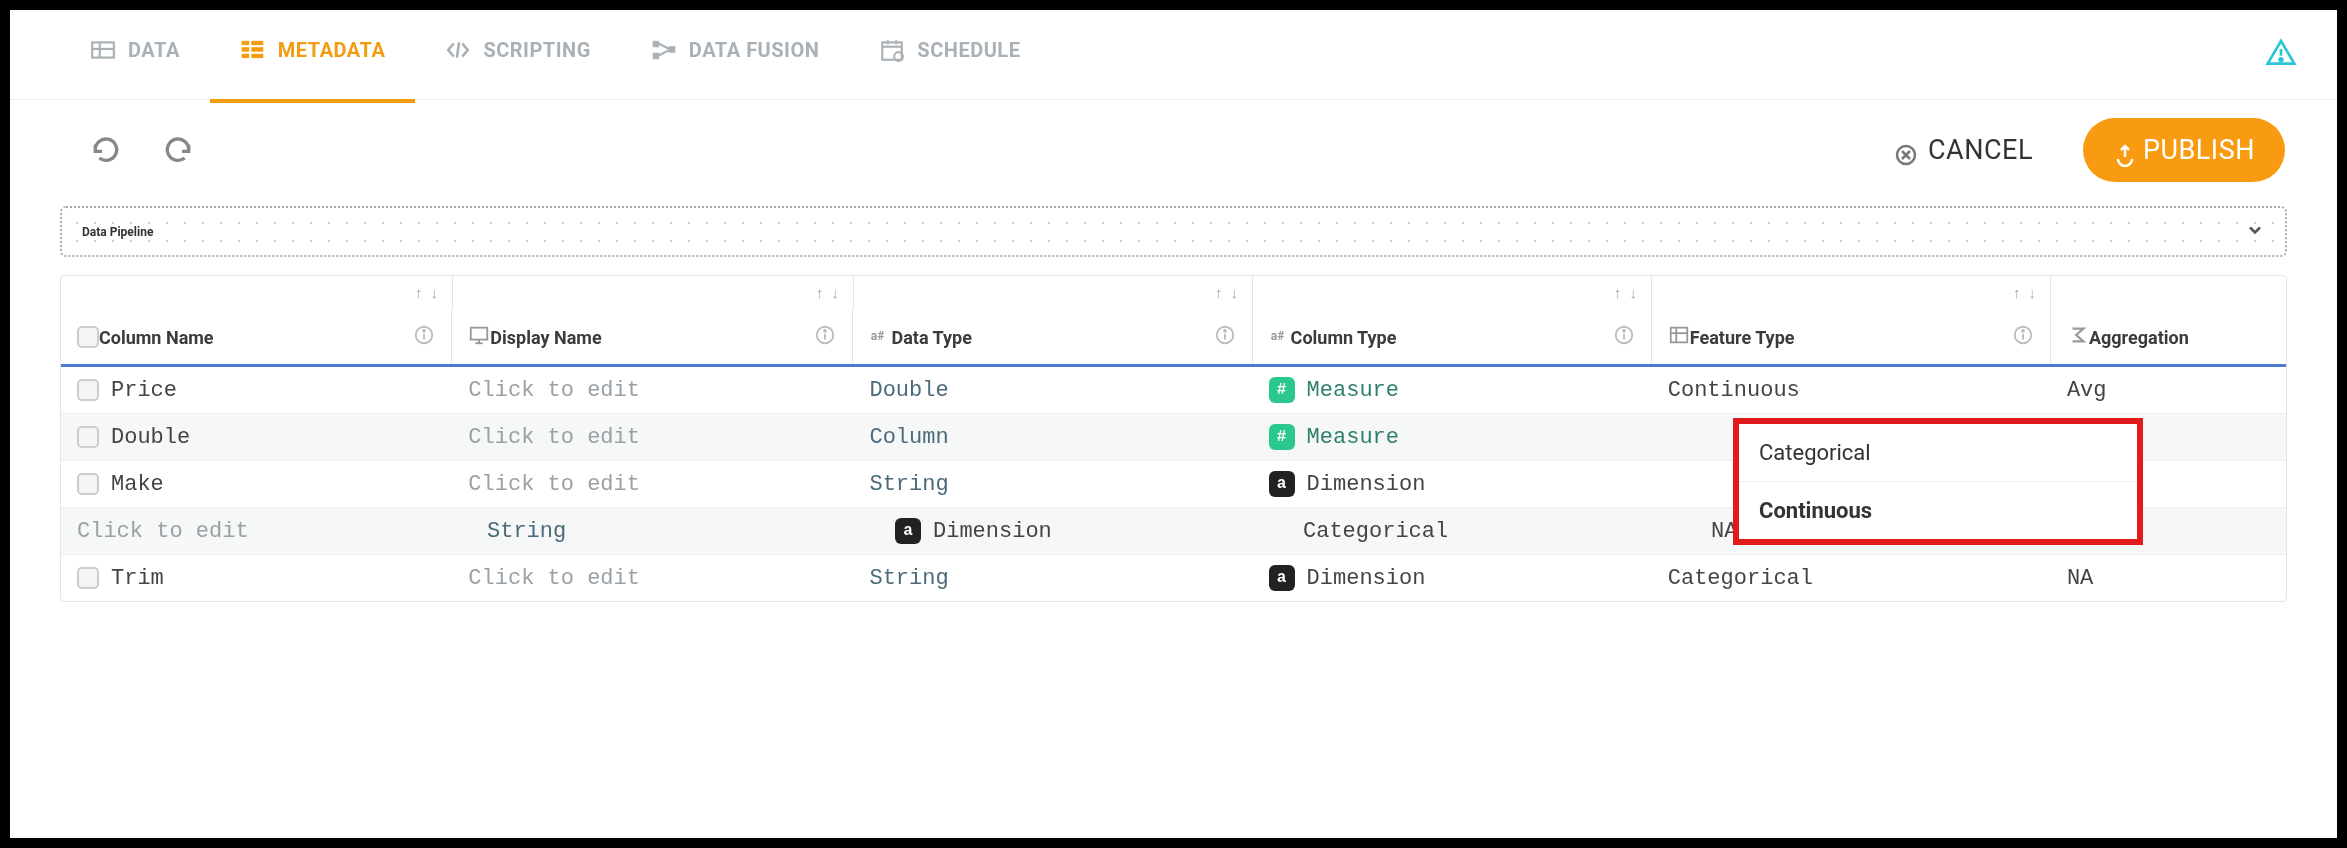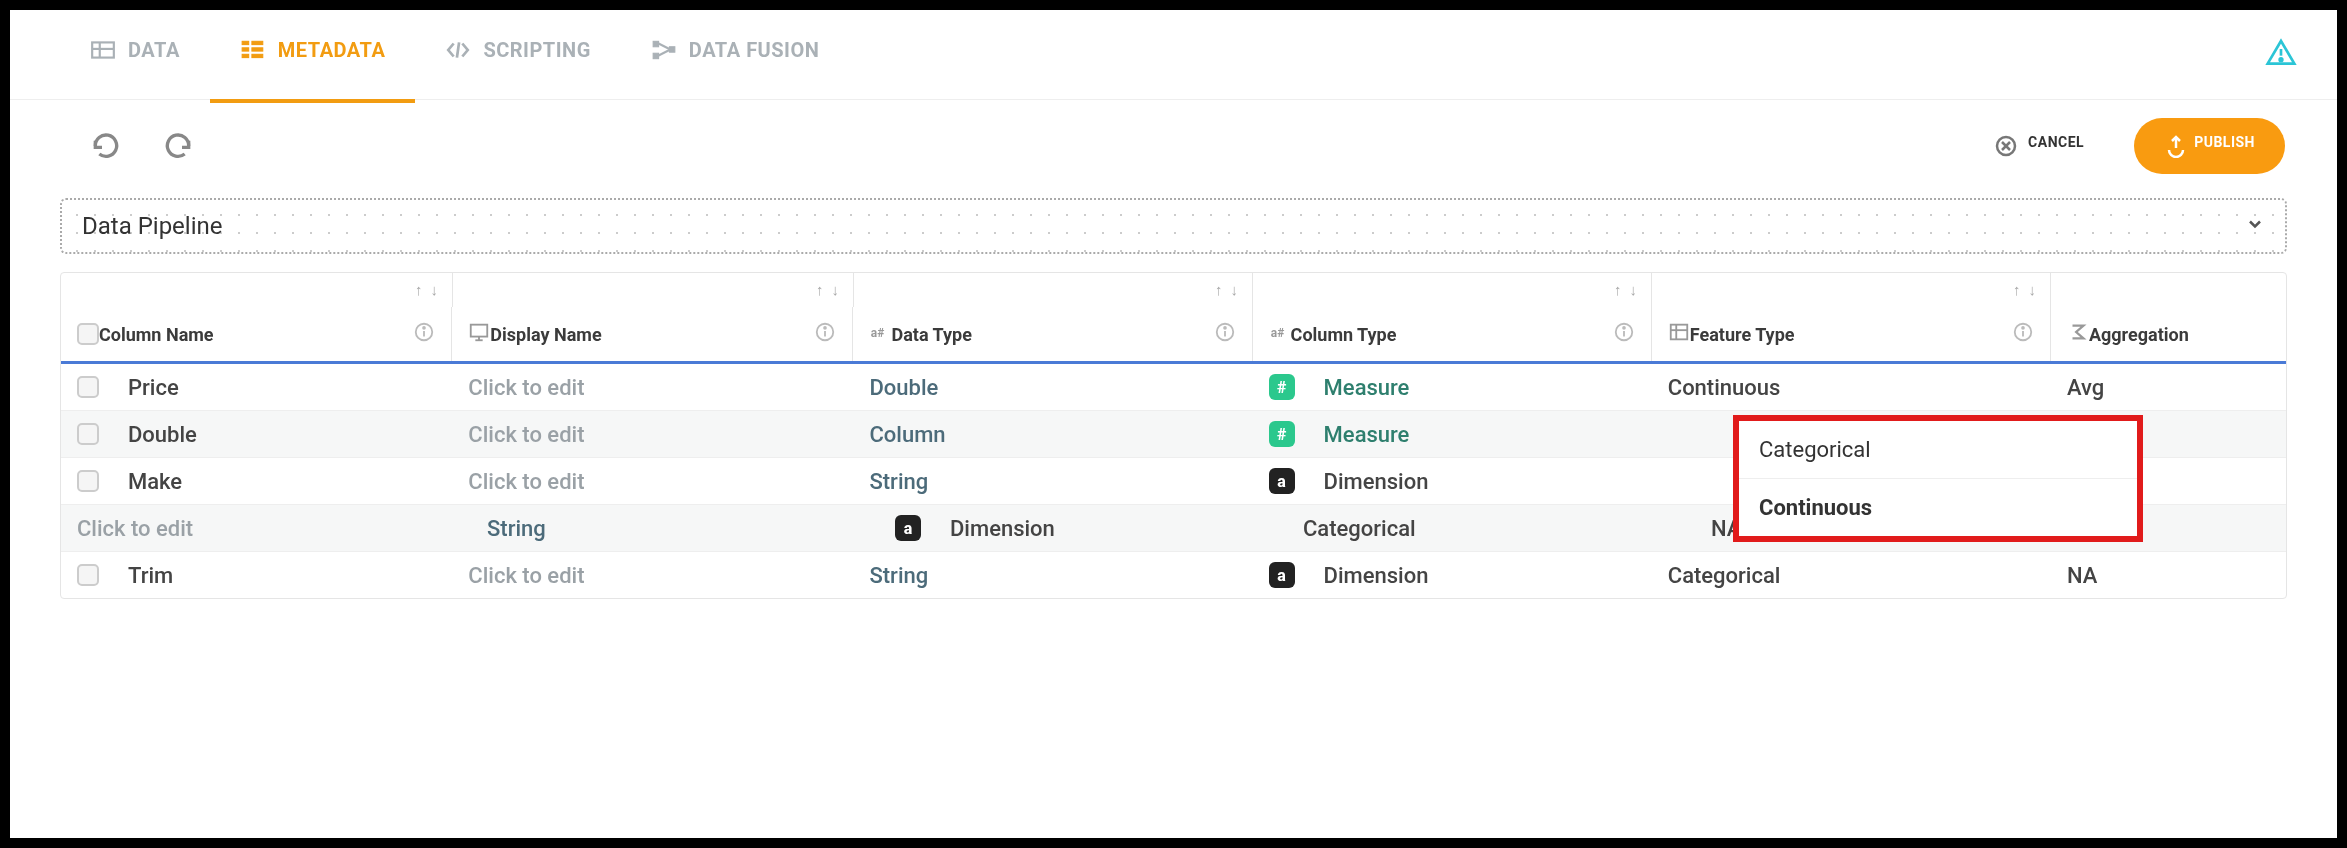--- a/index.html
+++ b/index.html
@@ -64,42 +64,42 @@
   }
   .toolbar-left { display: flex; gap: 40px; }
   .icon-btn {
     width: 32px; height: 32px;
     color: #888; cursor: pointer;
     stroke: currentColor;
   }
   .spacer { flex: 1; }
   .btn {
     display: flex;
-    align-items: flex-start;
+    align-items: flex-end;
     gap: 10px;
-    font-weight: 700;
-    font-size: 14px;
+    font-weight: 400;
+    font-size: 27px;
     padding: 16px 30px;
     border-radius: 40px;
     cursor: pointer;
     letter-spacing: 0.5px;
   }
   .btn-cancel { color: #333; background: transparent; }
   .btn-cancel .cicon { color: #777; }
   .btn-publish { background: #f99b10; color: #fff; gap: 6px; }
   .btn-publish .cicon { color: #fff; }
   .cicon { width: 24px; height: 24px; }
   
   .pipeline {
     margin: 6px 50px 18px;
     border: 2px dotted #aaa;
     border-radius: 6px;
     padding: 12px 20px;
-    font-weight: 400;
-    font-size: 24px;
+    font-weight: 700;
+    font-size: 12px;
     display: flex;
     align-items: center;
     justify-content: space-between;
     background-image: radial-gradient(#ccc 1px, transparent 1px);
     background-size: 18px 18px;
     background-position: 6px 6px;
   }
   
   .table {
     margin: 0 50px;
@@ -145,21 +145,22 @@
   }
   .tbody { }
   .tr { display: flex; border-top: 1px solid #eee; font-size: 22px; font-weight: 500; }
   .tr:nth-child(even) { background: #f6f7f7; }
   .tr.first-row { border-top: 3px solid #4a7ad6; }
   .td {
     padding: 10px 16px;
     color: #444;
     display: flex;
     align-items: center;
-    gap: 29px;
+    gap: 12px;
+    font-family: Liberation Mono, monospace;
   }
   .td.muted { color: #9aa1a6; font-style: normal; }
   .td.link { color: #4c6b7a; }
   .td.teal { color: #2e7f6e; }
   .chip {
     width: 26px; height: 26px;
     border-radius: 6px;
     display: flex;
     align-items: center;
     justify-content: center;
@@ -233,20 +234,32 @@
         <span class="icon">
           <svg viewBox="0 0 24 24" fill="currentColor">
               <rect x="2" y="4" width="5" height="5"></rect>
               <rect x="2" y="15" width="5" height="5"></rect>
               <rect x="17" y="9" width="5" height="5"></rect>
               <line x1="7" y1="6" x2="17" y2="11" stroke-width="2"></line>
               <line x1="7" y1="17" x2="17" y2="12" stroke-width="2"></line>
             </svg>
         </span>
         <span>DATA FUSION</span>
+      </div>
+      <div class="tab">
+        <span class="icon">
+          <svg viewBox="0 0 24 24" fill="none" stroke-width="2">
+              <rect x="3" y="5" width="18" height="16"></rect>
+              <line x1="3" y1="9" x2="21" y2="9"></line>
+              <line x1="8" y1="3" x2="8" y2="7"></line>
+              <line x1="16" y1="3" x2="16" y2="7"></line>
+              <circle cx="18" cy="18" r="4"></circle>
+            </svg>
+        </span>
+        <span>SCHEDULE</span>
       </div>
       <span class="alert-icon">
         <svg width="32" height="32" viewBox="0 0 24 24" fill="none" stroke="currentColor" stroke-width="2">
             <polygon points="12,3 22,20 2,20"></polygon>
             <line x1="12" y1="9" x2="12" y2="14"></line>
             <circle cx="12" cy="17" r="1" fill="currentColor"></circle>
           </svg>
       </span>
     </div>
 

